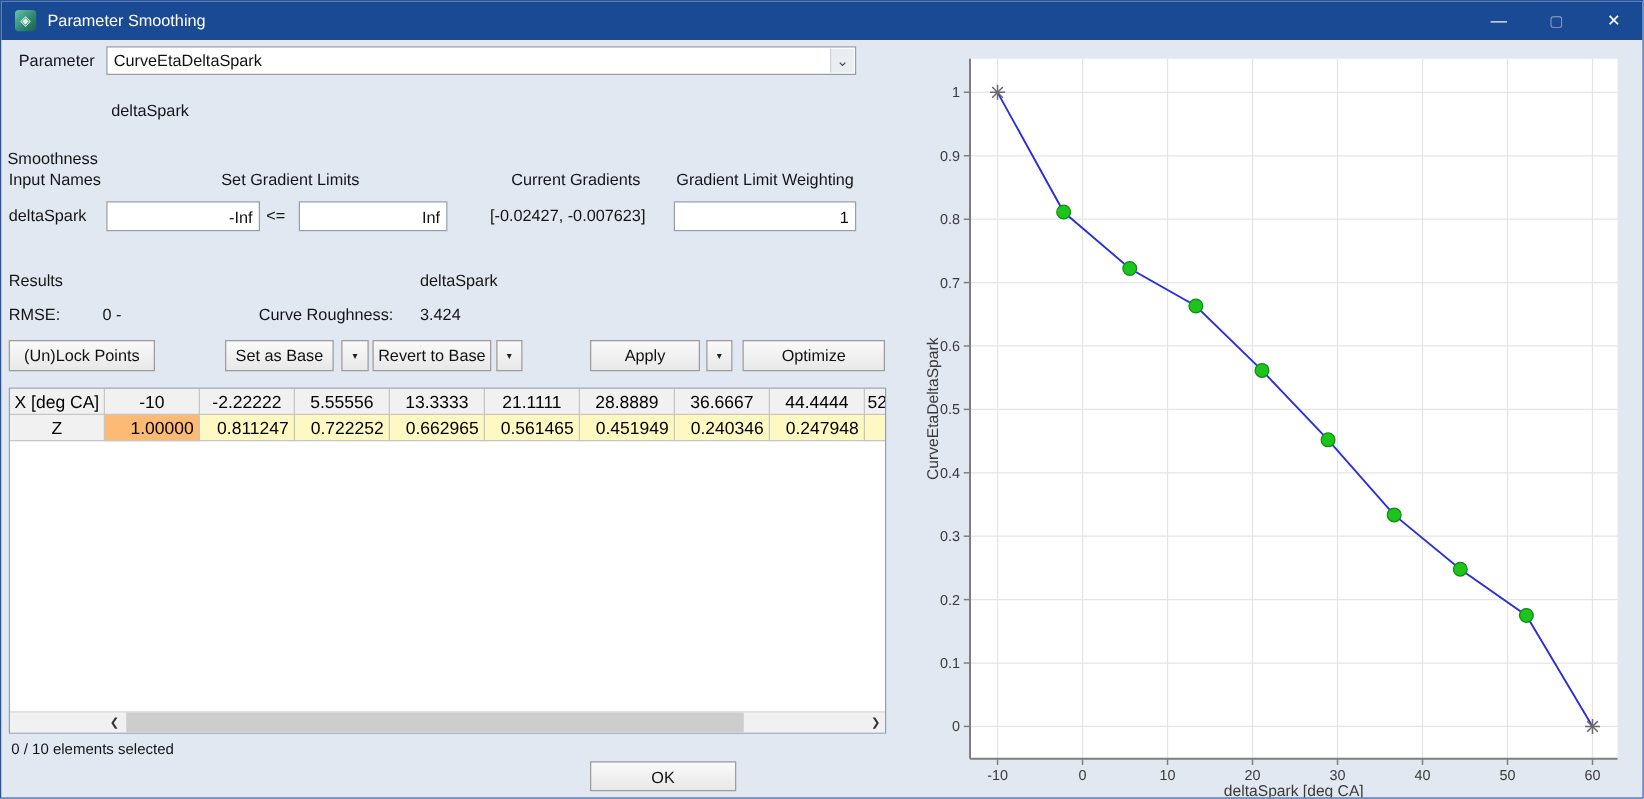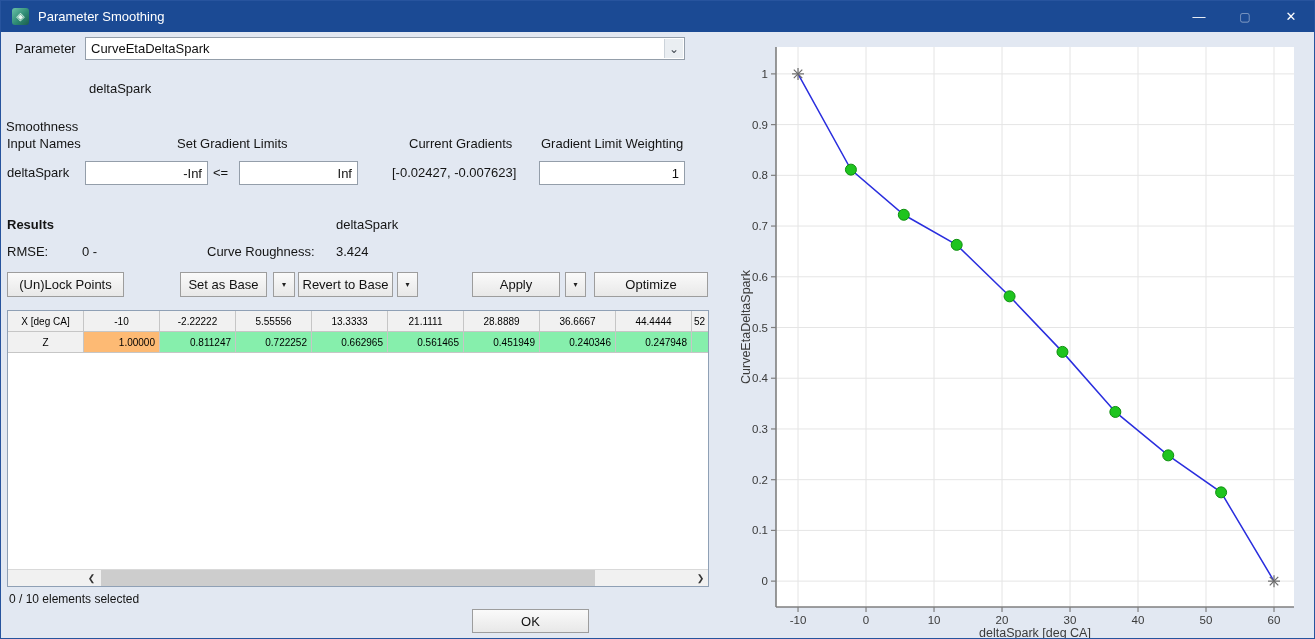--- a/index.html
+++ b/index.html
@@ -13,39 +13,39 @@
     background:linear-gradient(135deg,#6cc3a8 0%,#2e8b74 55%,#1c5c4c 100%);
     display:flex;align-items:center;justify-content:center;font-size:11px;color:#e4f6ee;}
   .title{margin-left:9px;font-size:13px;}
   .win-controls{margin-left:auto;display:flex;height:100%;}
   .win-btn{width:46px;height:100%;display:flex;align-items:center;justify-content:center;
     font-size:13px;color:#fff;cursor:default;}
   .win-btn.max{color:rgba(255,255,255,.5);font-size:12px;}
   
   .body{position:absolute;top:31px;left:0;right:0;bottom:0;}
   .lbl{position:absolute;font-size:13px;color:#141414;white-space:nowrap;}
-  .lbl.bold{font-weight:bold;}
+  .lbl.bold{font-weight:normal;}
   .field{position:absolute;background:#fff;border:1px solid #949eaa;font-size:13px;
     color:#111;display:flex;align-items:center;padding-left:5px;}
   .field.num{justify-content:flex-end;padding-right:5px;padding-left:0;}
   .combo-arrow{position:absolute;right:1px;top:1px;bottom:1px;width:19px;background:#eaeef2;
     border-left:1px solid #ccd3da;display:flex;align-items:center;justify-content:center;
     font-size:12px;color:#454c55;}
   .btn{position:absolute;height:25px;background:linear-gradient(#fafafa,#e8e8e8);
     border:1px solid #9d9d9d;font-size:13px;color:#111;display:flex;align-items:center;
     justify-content:center;cursor:default;}
   .btn.arrow{font-size:8px;color:#222;}
   
   .table{position:absolute;left:6px;top:278px;width:702px;height:277px;background:#fff;
     border:1px solid #8fa0b5;overflow:hidden;}
   .trow{display:flex;height:21px;}
-  .cell{border-right:1px solid #c6c6c6;border-bottom:1px solid #c6c6c6;font-size:10px;
+  .cell{border-right:1px solid #c6c6c6;border-bottom:1px solid #c6c6c6;font-size:14px;
     color:#000;display:flex;align-items:center;flex:0 0 76px;width:76px;height:21px;}
   .cell.head{background:#f1f1f1;justify-content:center;}
-  .cell.val{justify-content:flex-end;padding-right:4px;background:#86efac;}
+  .cell.val{justify-content:flex-end;padding-right:4px;background:#fef9c3;}
   .cell.sel{background:#fdba74;}
   .cell.clip{flex:0 0 18px;width:18px;overflow:hidden;justify-content:flex-start;padding-left:2px;}
   .hscroll{position:absolute;left:0;right:0;bottom:0;height:17px;background:#f1f1f1;
     border-top:1px solid #d9d9d9;display:flex;align-items:stretch;}
   .hs-spacer{width:76px;}
   .hs-btn{width:15px;display:flex;align-items:center;justify-content:center;font-size:9px;color:#333;}
   .hs-track{flex:1;position:relative;}
   .hs-thumb{position:absolute;left:2px;top:0;height:100%;width:494px;background:#cdcdcd;}
   .status{position:absolute;left:8px;top:560px;font-size:12px;color:#141414;}
   

